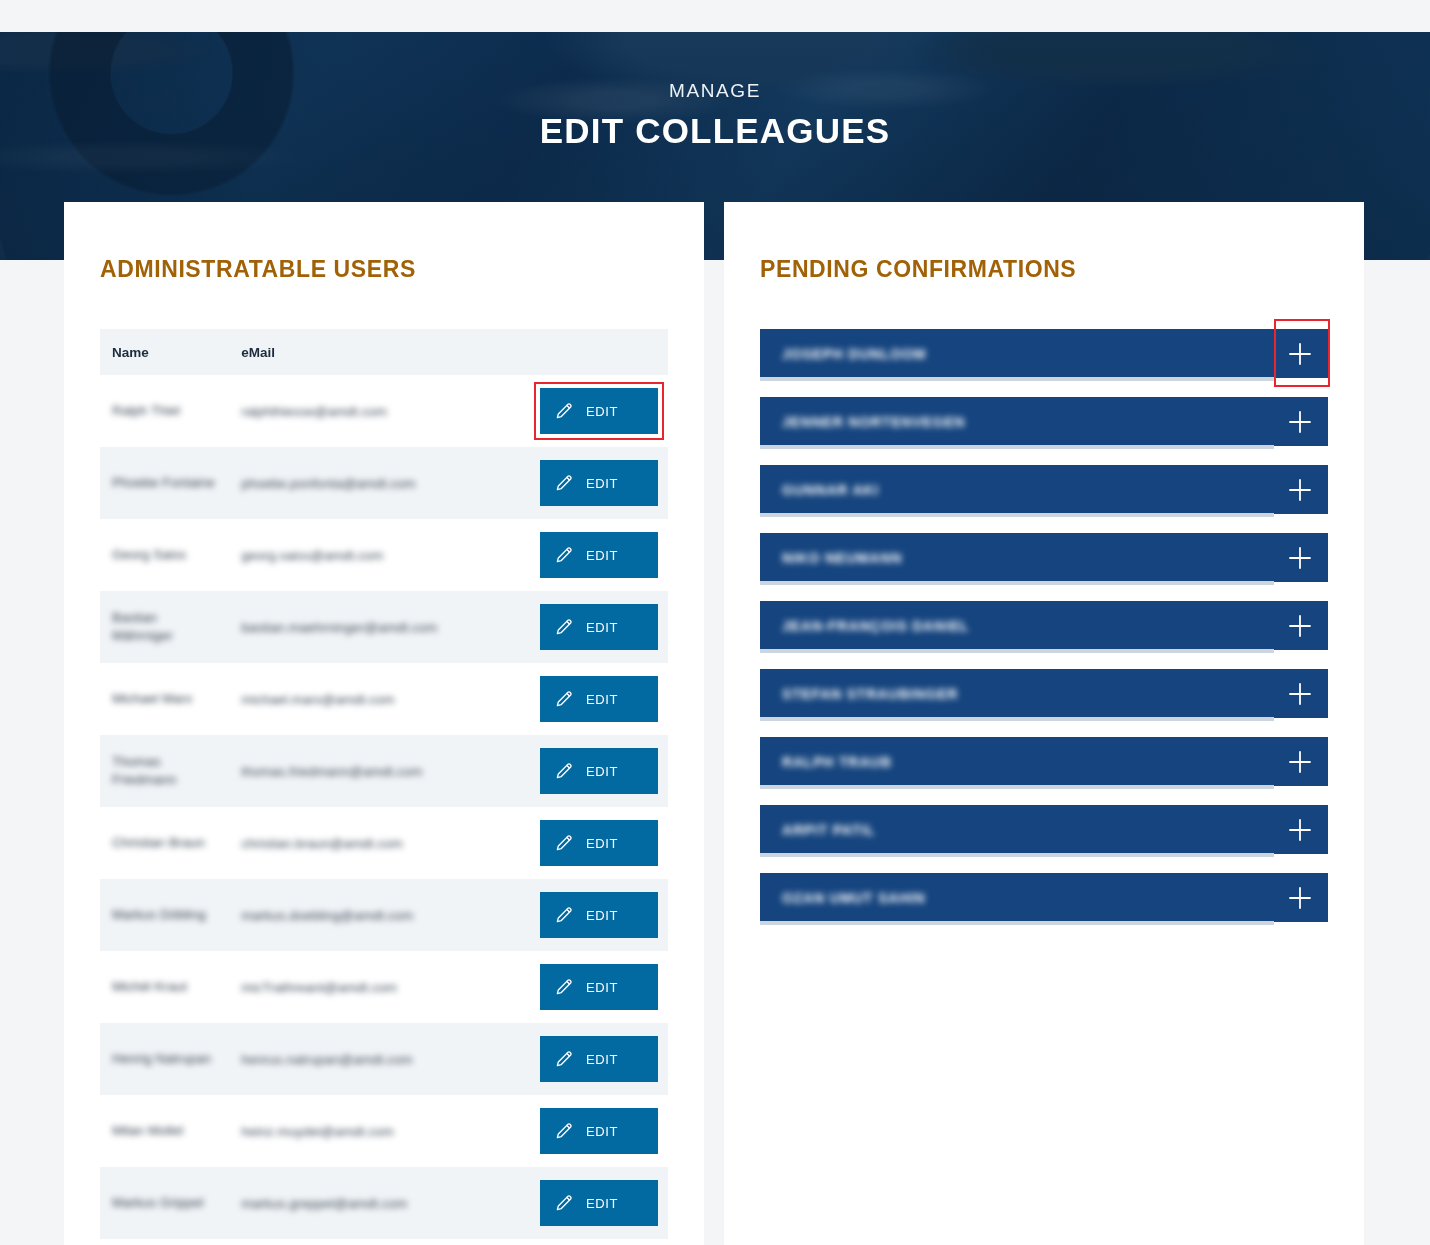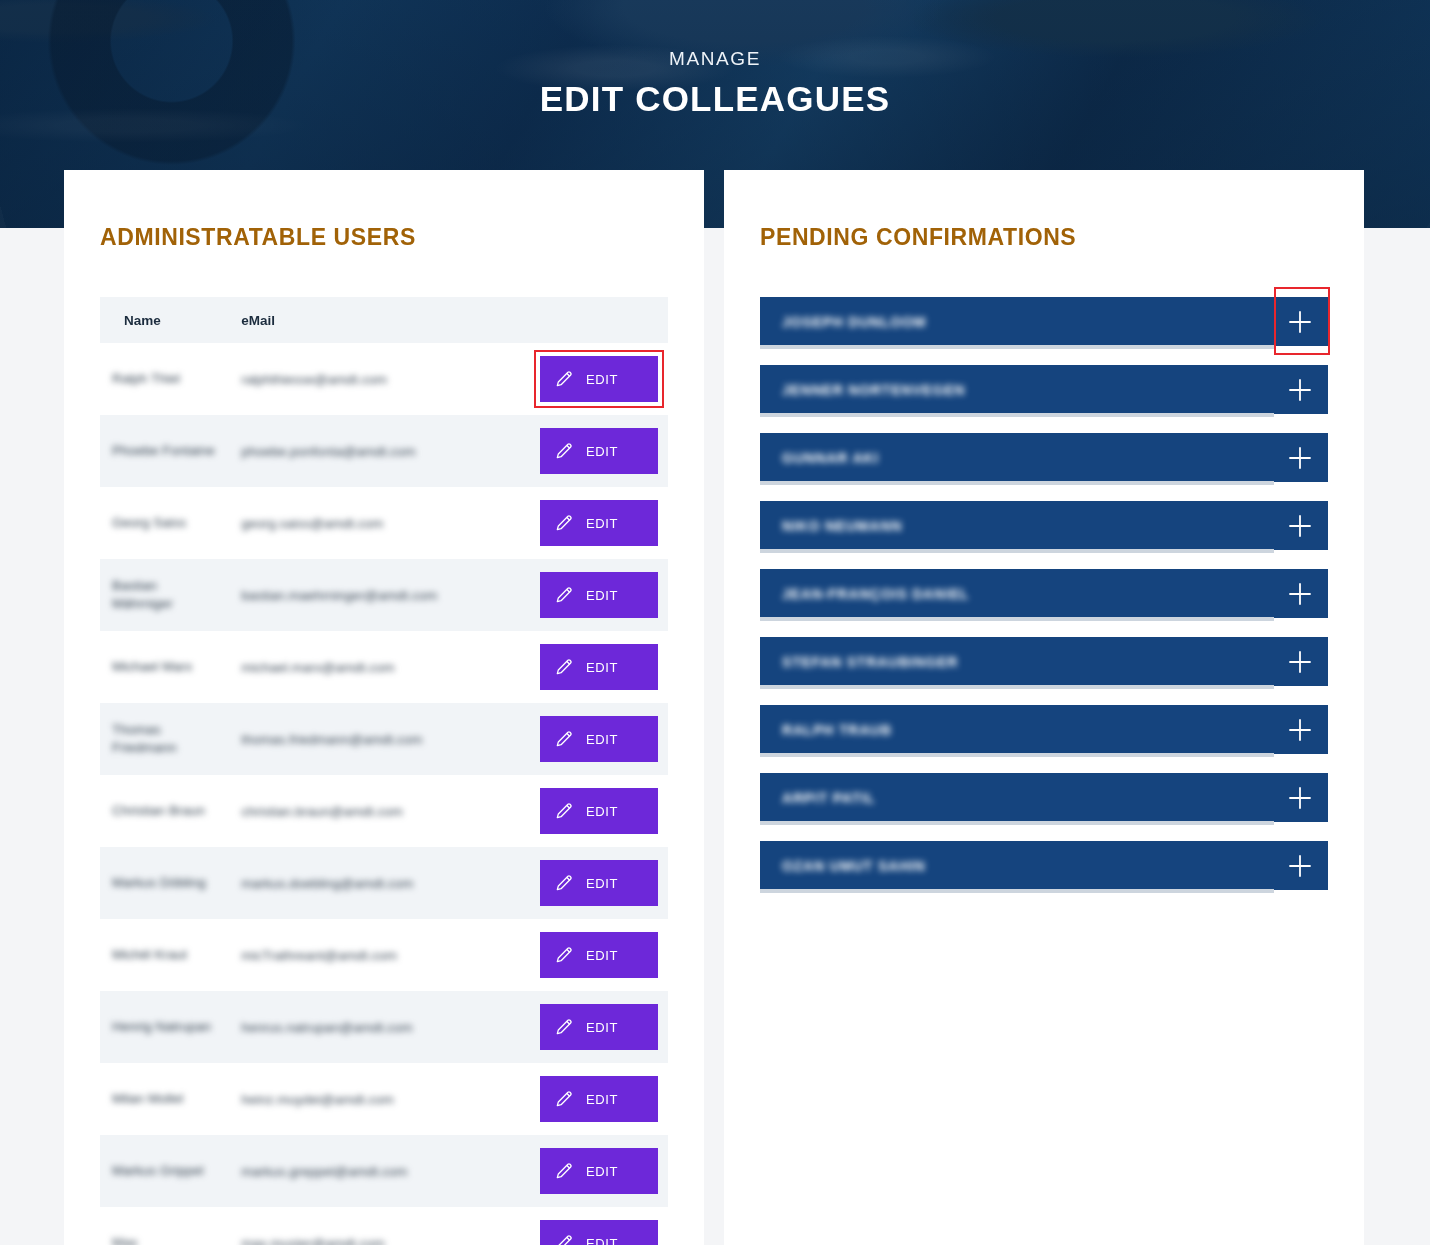--- a/index.html
+++ b/index.html
@@ -11,20 +11,21 @@
     overflow: hidden;
   }
 
   
   .hero {
     position: relative;
     width: 1430px;
     height: 228px;
     overflow: hidden;
     background: #0d2a47;
+    margin-top: 32px;
   }
   .hero-img {
     position: absolute;
     inset: 0;
     background:
       radial-gradient(circle at 12% 18%, rgba(10,40,70,0.0) 0 60px, rgba(6,24,44,0.55) 62px 120px, rgba(10,38,66,0.0) 124px),
       radial-gradient(ellipse at 4% 8%, #16334f 0 90px, rgba(22,51,79,0) 160px),
       radial-gradient(ellipse at 52% 3%, #1d4165 0 120px, rgba(29,65,101,0) 200px),
       radial-gradient(ellipse at 78% 8%, #16354f 0 120px, rgba(22,53,79,0) 210px),
       linear-gradient(120deg, #0b2a4a 0%, #123a60 22%, #0e3055 38%, #17456e 55%, #0d2c4d 74%, #123c63 100%);
@@ -103,21 +104,21 @@
   }
   .users-table thead th {
     background: #f1f4f7;
     text-align: left;
     font-size: 13.5px;
     font-weight: 700;
     color: #1c2c3e;
     padding: 14px 10px;
     height: 46px;
   }
-  .users-table th.col-name { width: 132px; padding-left: 24px; }
+  .users-table th.col-name { width: 132px; padding-left: 12px; }
   .users-table th.col-email { width: 300px; }
   .users-table th.col-action { width: 136px; }
 
   .users-table tbody tr { height: 72px; }
   .users-table tbody tr.alt { background: #f1f4f7; }
   .users-table td {
     font-size: 13.5px;
     color: #2d3b4c;
     padding: 8px 10px;
     vertical-align: middle;
@@ -125,21 +126,21 @@
   .users-table td.col-name { padding-left: 12px; line-height: 1.35; }
   .users-table td.col-action { text-align: left; }
 
   .blur { filter: blur(3.1px); color: #33414f; }
   .blur-email { filter: blur(3.1px); color: #3a4755; }
 
   .edit-btn {
     display: inline-flex;
     align-items: center;
     gap: 12px;
-    background: #6d28d9;
+    background: #0369a1;
     color: #ffffff;
     border: none;
     height: 46px;
     width: 118px;
     padding: 0 14px;
     font-size: 13px;
     letter-spacing: 0.6px;
     font-family: "Liberation Sans", sans-serif;
     cursor: pointer;
     text-align: right;

